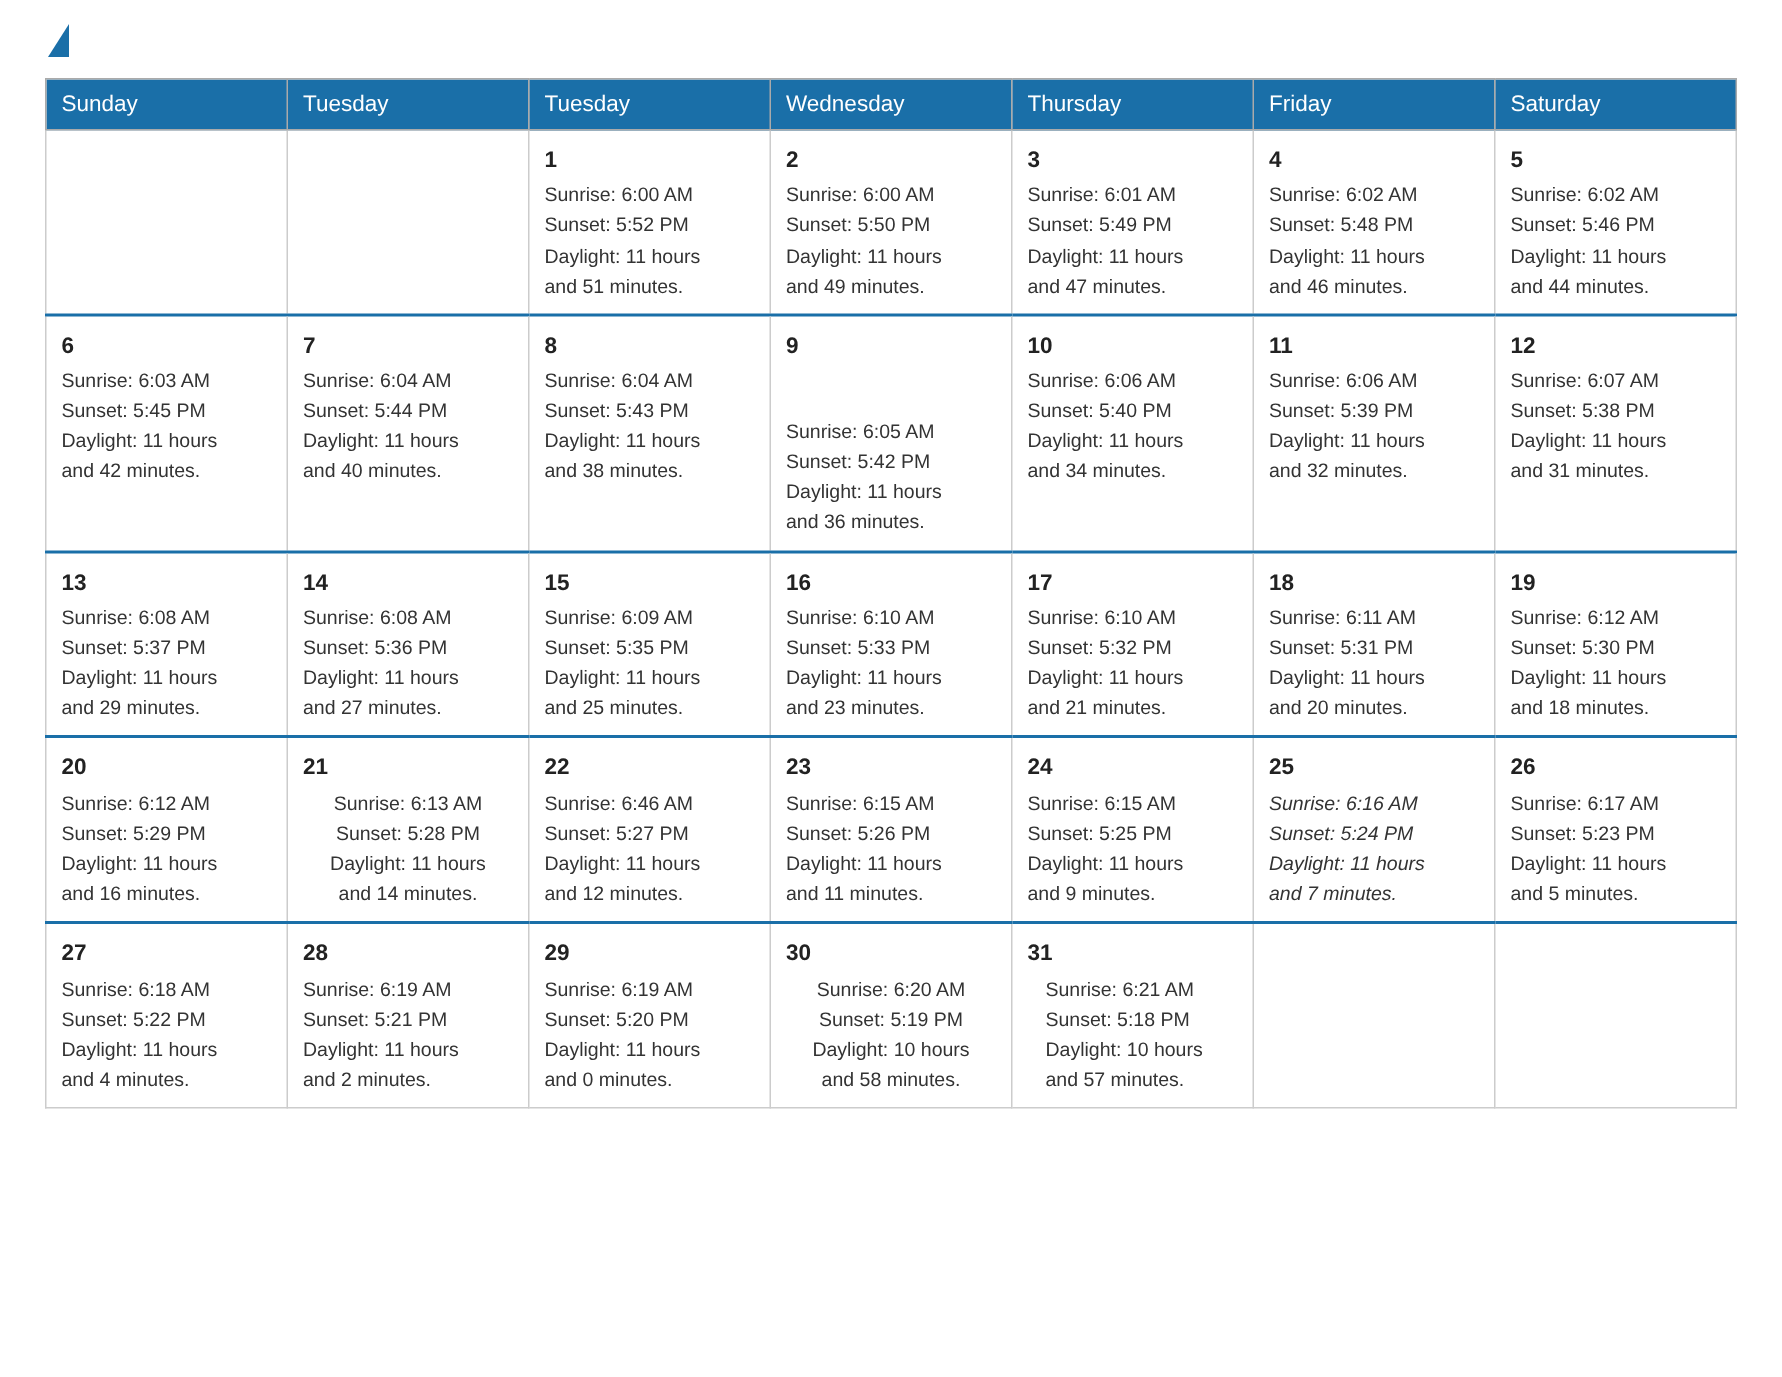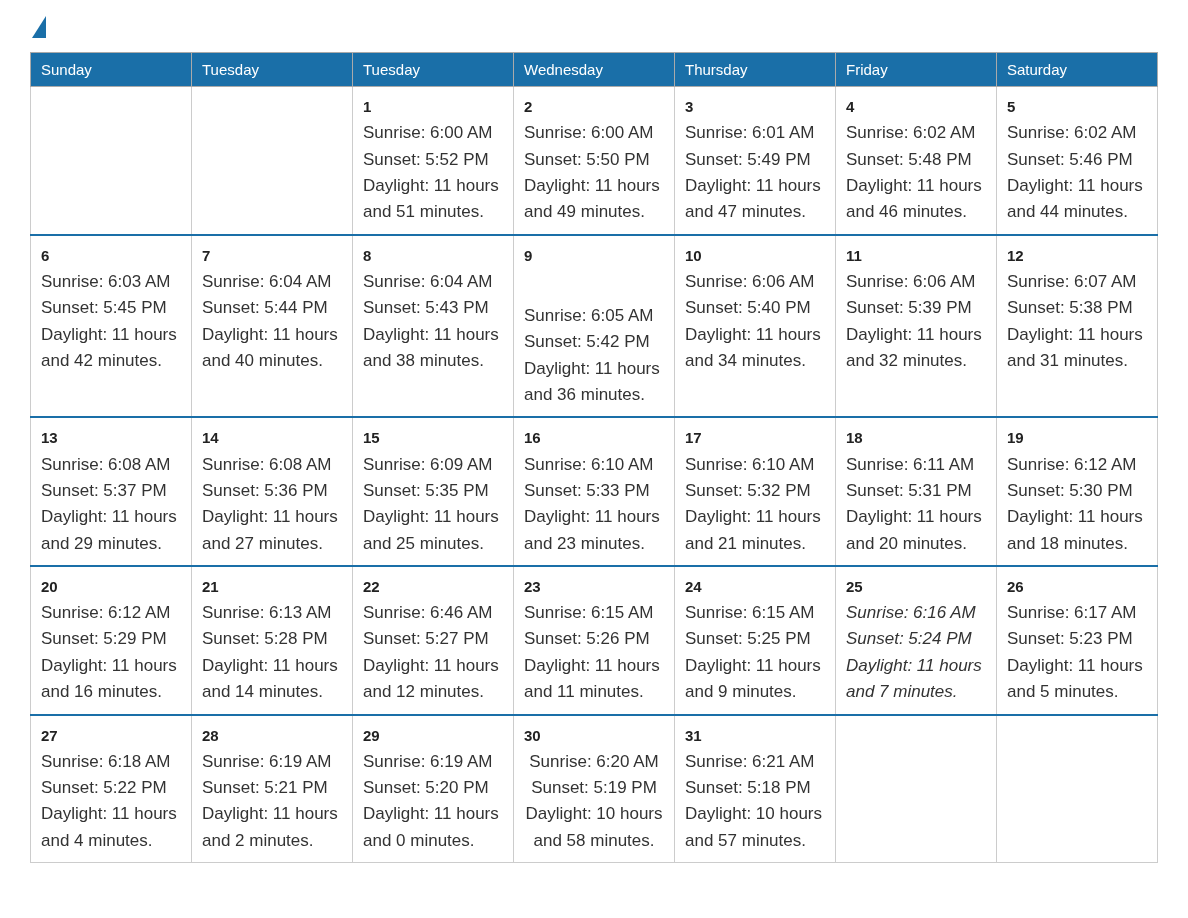--- a/index.html
+++ b/index.html
@@ -85,21 +85,21 @@
     }
     .day-number {
       font-size: 15px;
       font-weight: bold;
       color: #222;
       display: block;
       margin-bottom: 2px;
     }
     .day-info {
       color: #333;
-      font-size: 17px;
+      font-size: 13px;
     }
     .empty-cell {
       background: #fff;
     }
     .row-separator td {
       border-top: 2px solid #1a6fa8;
     }
   </style>
 </head>
 <body>
@@ -278,21 +278,21 @@
       <tr class="row-separator">
         <td>
           <span class="day-number">20</span>
           <div class="day-info" style="white-space: pre-line;">Sunrise: 6:12 AM
 Sunset: 5:29 PM
 Daylight: 11 hours
 and 16 minutes.</div>
         </td>
         <td>
           <span class="day-number">21</span>
-          <div class="day-info" style="white-space: pre-line;">Sunrise: 6:13 AM
+          <div class="day-info" style="white-space: pre-line; text-align: center;">Sunrise: 6:13 AM
 Sunset: 5:28 PM
 Daylight: 11 hours
 and 14 minutes.</div>
         </td>
         <td>
           <span class="day-number">22</span>
           <div class="day-info" style="white-space: pre-line;">Sunrise: 6:46 AM
 Sunset: 5:27 PM
 Daylight: 11 hours
 and 12 minutes.</div>
@@ -350,21 +350,21 @@
         </td>
         <td>
           <span class="day-number">30</span>
           <div class="day-info" style="white-space: pre-line; text-align: center;">Sunrise: 6:20 AM
 Sunset: 5:19 PM
 Daylight: 10 hours
 and 58 minutes.</div>
         </td>
         <td>
           <span class="day-number">31</span>
-          <div class="day-info" style="white-space: pre-line;">Sunrise: 6:21 AM
+          <div class="day-info" style="white-space: pre-line; margin-left: 12px;">Sunrise: 6:21 AM
 Sunset: 5:18 PM
 Daylight: 10 hours
 and 57 minutes.</div>
         </td>
         <td class="empty-cell"></td>
         <td class="empty-cell"></td>
       </tr>
     </tbody>
 </table>
 

